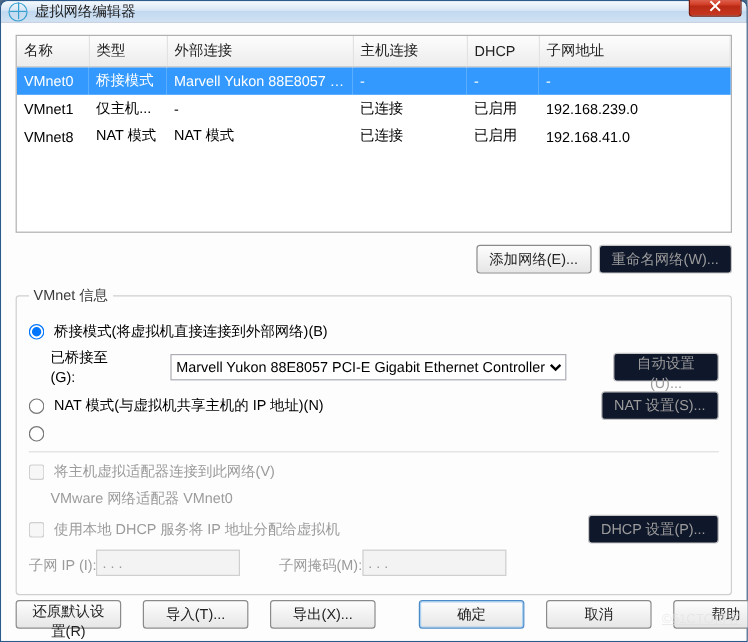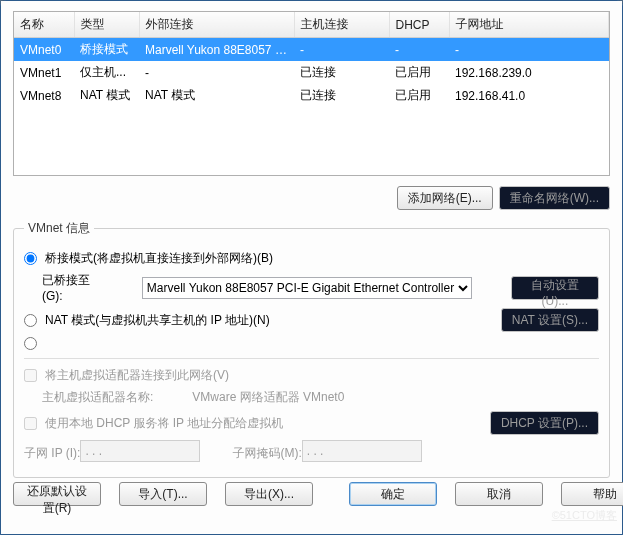--- a/index.html
+++ b/index.html
@@ -37,20 +37,29 @@
 .bot-row { display:flex; gap:18px; margin:4px 0 0; }
 .bot-spacer { flex:1; }
 .ip-group { display:flex; align-items:flex-end; gap:0; margin-right:28px; }
 input[type=radio], input[type=checkbox] { margin:0 4px 0 0; }
 .watermark { position:absolute; right:6px; bottom:12px; color:#e0e0e0; font-size:11px; pointer-events:none; opacity:0.6;text-decoration:underline; }
 </style>
 </head>
 <body>
 
 <div class="window">
+  <div class="titlebar">
+    <div class="title-icon"></div>
+    <div class="title-text">虚拟网络编辑器</div>
+    <div class="close-btn">
+      <svg viewBox="0 0 10 10">
+          <path d="M1 1 L9 9 M9 1 L1 9" stroke="#fff" stroke-width="1.6"></path>
+        </svg>
+    </div>
+  </div>
 
   <div class="content">
     <div class="table-wrap">
       <table>
         <colgroup>
             <col style="width:60px">
             <col style="width:65px">
             <col style="width:155px">
             <col style="width:95px">
             <col style="width:60px">
@@ -126,21 +135,20 @@
         <input type="radio" name="mode" style="">
       </div>
 
       <hr class="hr">
 
       <div class="check-row">
         <input type="checkbox" disabled="" style="">
         <label class="label-disabled">将主机虚拟适配器连接到此网络(V)</label>
       </div>
       <div class="check-row indent label-disabled">
-        <span>主机虚拟适配器名称:</span>
         <span>VMware 网络适配器 VMnet0</span>
       </div>
 
       <div class="check-row">
         <input type="checkbox" disabled="" style="">
         <label class="label-disabled">使用本地 DHCP 服务将 IP 地址分配给虚拟机</label>
         <div class="flex-fill"></div>
         <button class="std side-btn" disabled="">DHCP 设置(P)...</button>
       </div>
 

